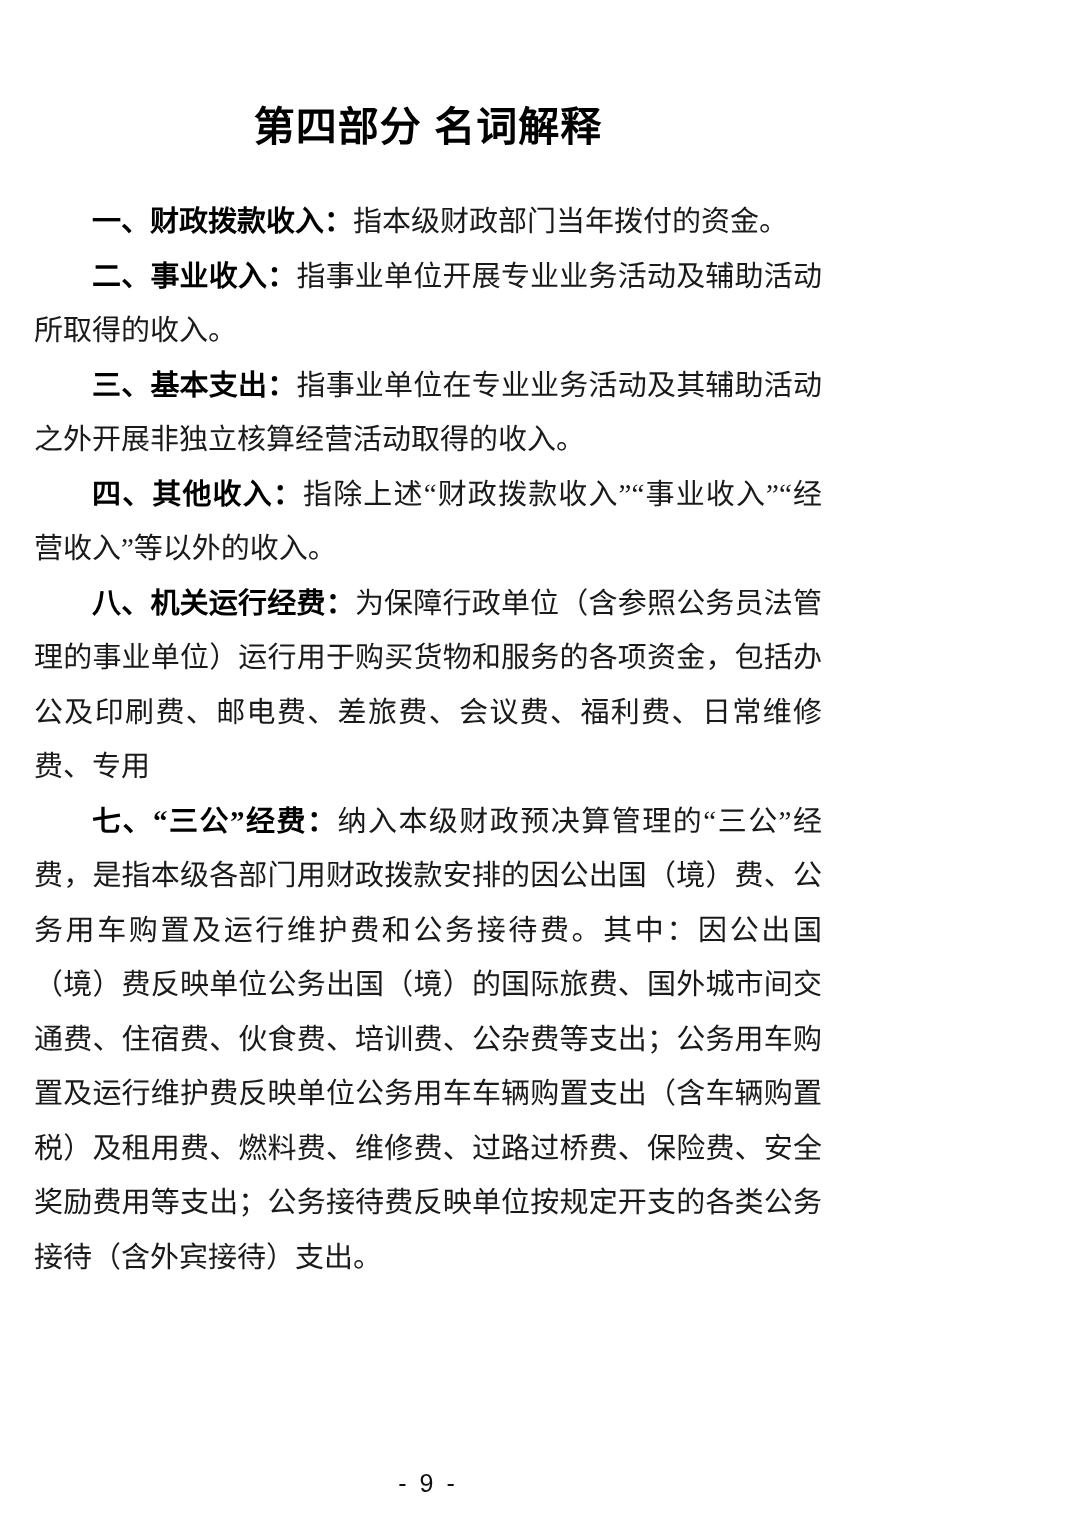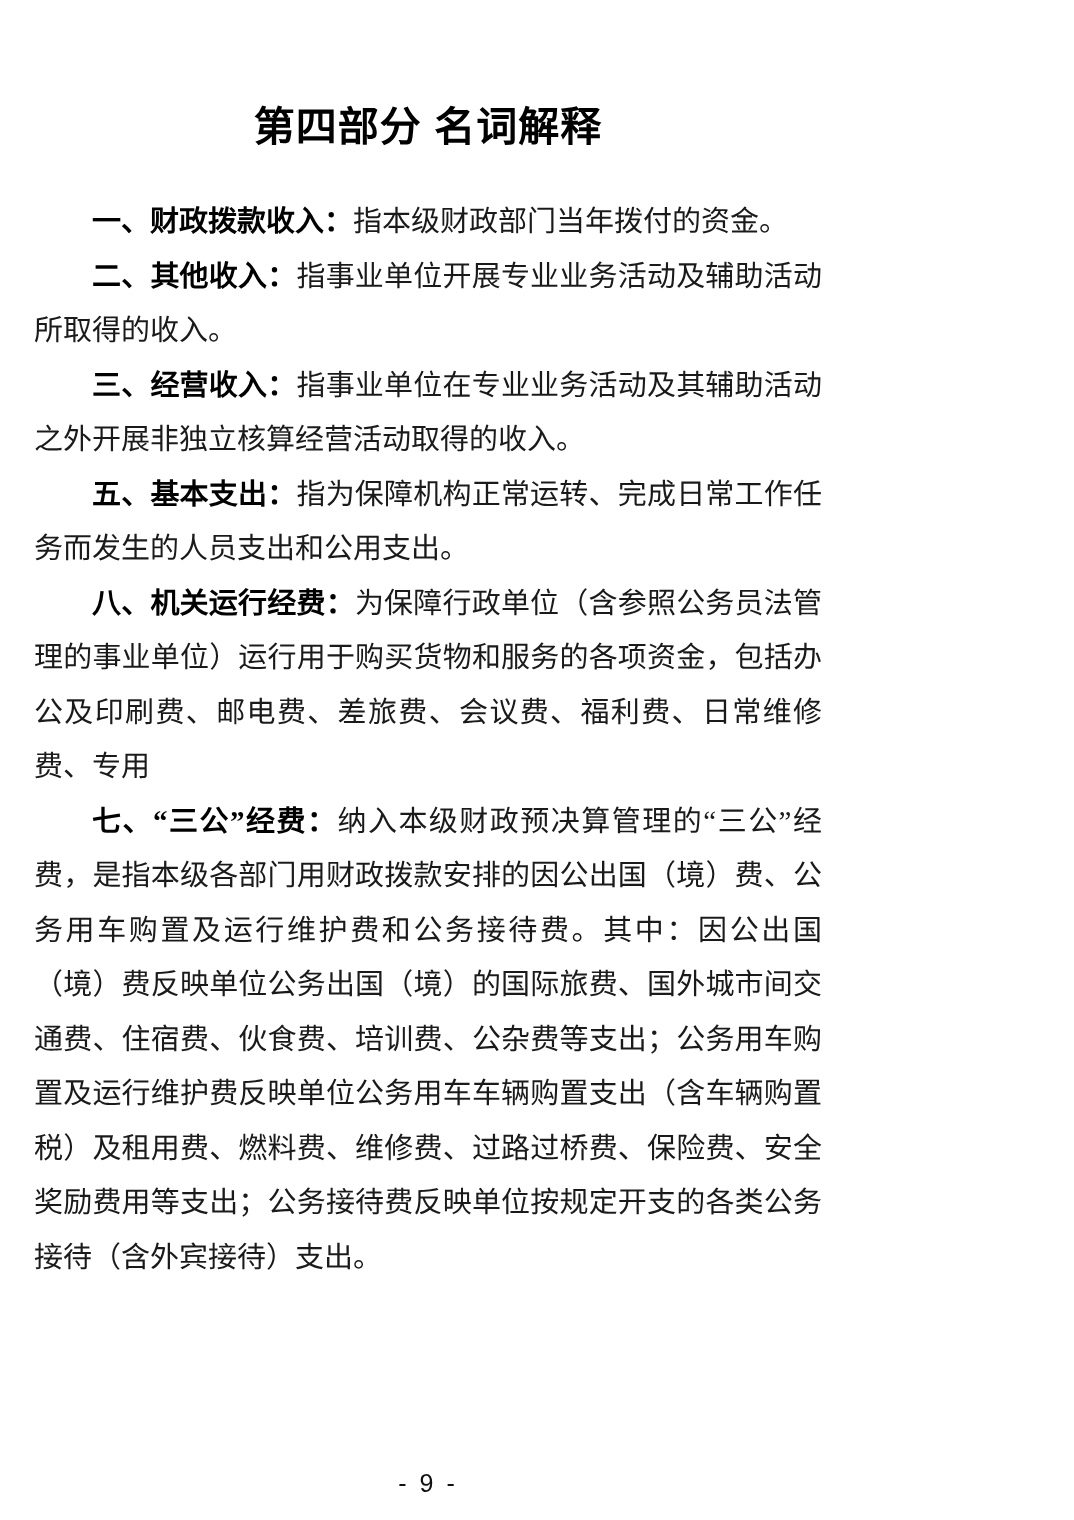--- a/index.html
+++ b/index.html
@@ -66,26 +66,26 @@
 <body>
 
 <div class="page">
 
   <h1 class="doc-title">第四部分 名词解释</h1>
 
   <div class="content">
 
     <p class="para"><span class="term">一、财政拨款收入：</span><span class="def">指本级财政部门当年拨付的资金。</span></p>
 
-    <p class="para"><span class="term">二、其他收入：</span><span class="def">指事业单位开展专业业务活动及辅助活动所取得的收入。</span></p>
+    <p class="para"><span class="term">二、事业收入：</span><span class="def">指事业单位开展专业业务活动及辅助活动所取得的收入。</span></p>
 
-    <p class="para"><span class="term">三、经营收入：</span><span class="def">指事业单位在专业业务活动及其辅助活动之外开展非独立核算经营活动取得的收入。</span></p>
+    <p class="para"><span class="term">三、基本支出：</span><span class="def">指事业单位在专业业务活动及其辅助活动之外开展非独立核算经营活动取得的收入。</span></p>
 
+    <p class="para"><span class="term">四、其他收入：</span><span class="def">指除上述“财政拨款收入”“事业收入”“经营收入”等以外的收入。</span></p>
 
-    <p class="para"><span class="term">五、基本支出：</span><span class="def">指为保障机构正常运转、完成日常工作任务而发生的人员支出和公用支出。</span></p>
 
 
     <p class="para"><span class="term">八、机关运行经费：</span><span class="def">为保障行政单位（含参照公务员法管理的事业单位）运行用于购买货物和服务的各项资金，包括办公及印刷费、邮电费、差旅费、会议费、福利费、日常维修费、专用</span></p>
 
     <p class="para"><span class="term">七、“三公”经费：</span><span class="def">纳入本级财政预决算管理的“三公”经费，是指本级各部门用财政拨款安排的因公出国（境）费、公务用车购置及运行维护费和公务接待费。其中：因公出国（境）费反映单位公务出国（境）的国际旅费、国外城市间交通费、住宿费、伙食费、培训费、公杂费等支出；公务用车购置及运行维护费反映单位公务用车车辆购置支出（含车辆购置税）及租用费、燃料费、维修费、过路过桥费、保险费、安全奖励费用等支出；公务接待费反映单位按规定开支的各类公务接待（含外宾接待）支出。</span></p>
 
   </div>
 
   <div class="page-number">- 9 -</div>
 

